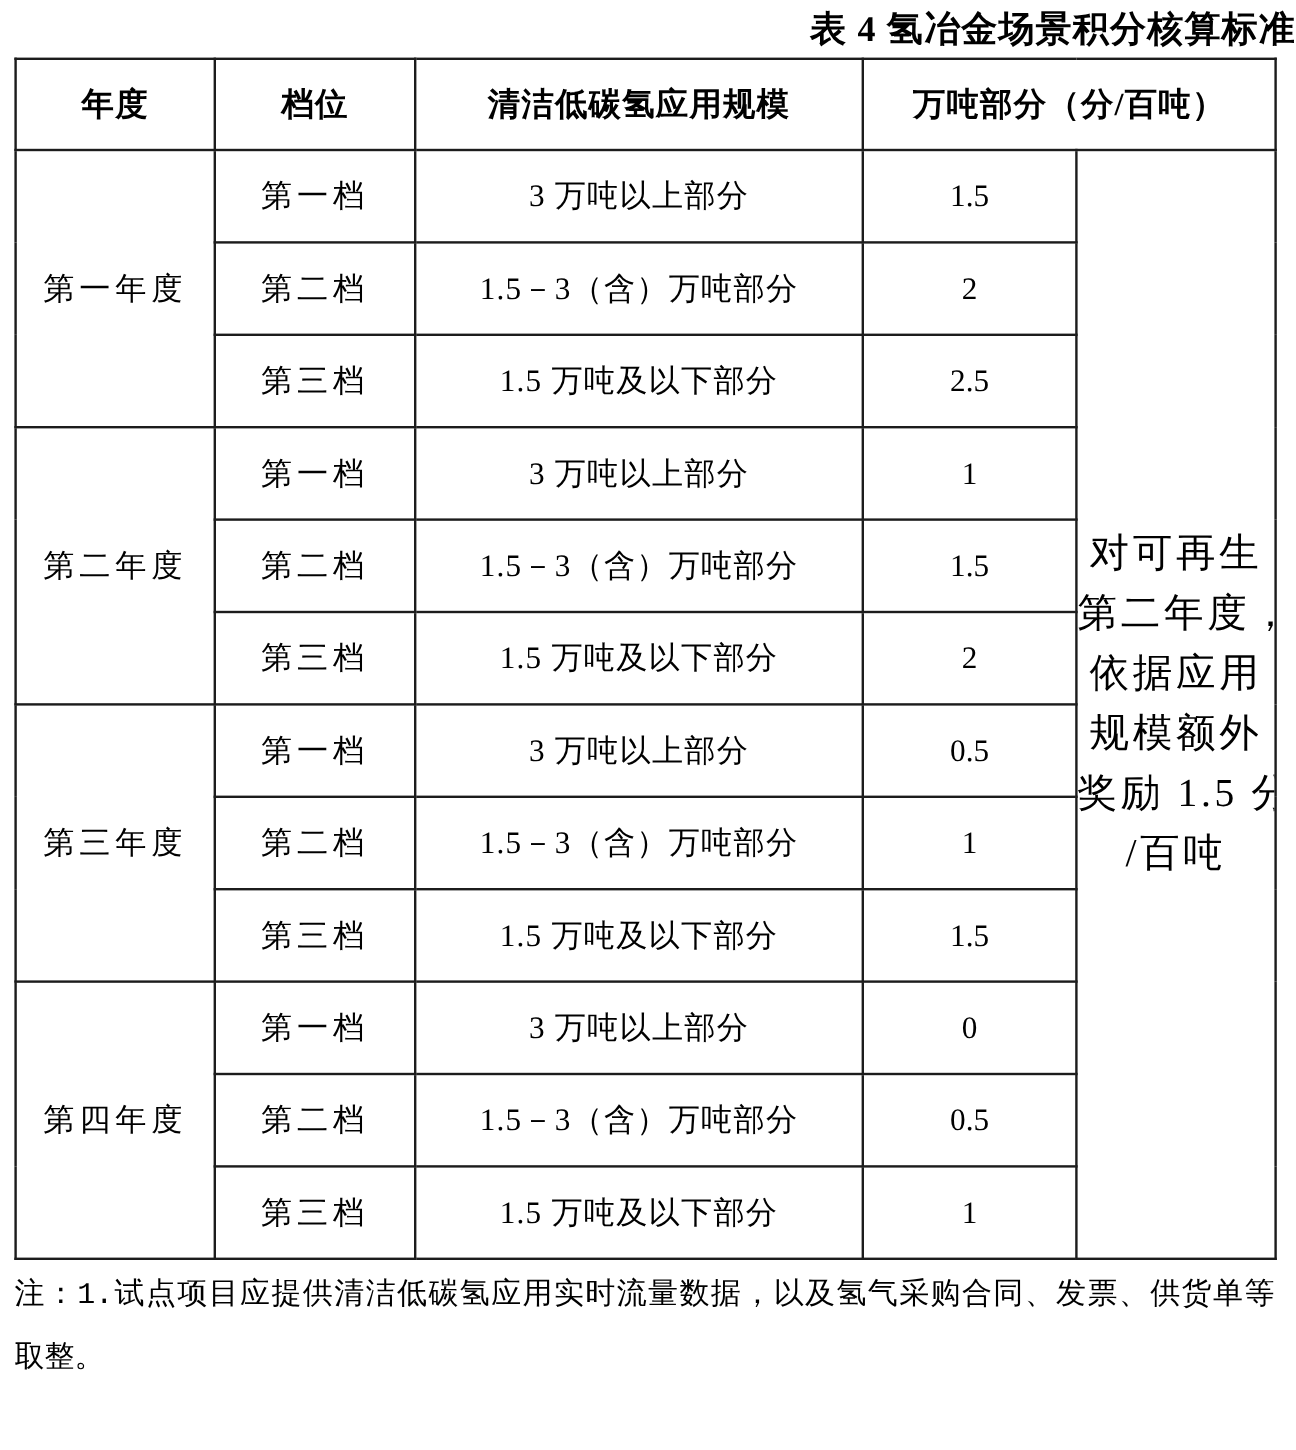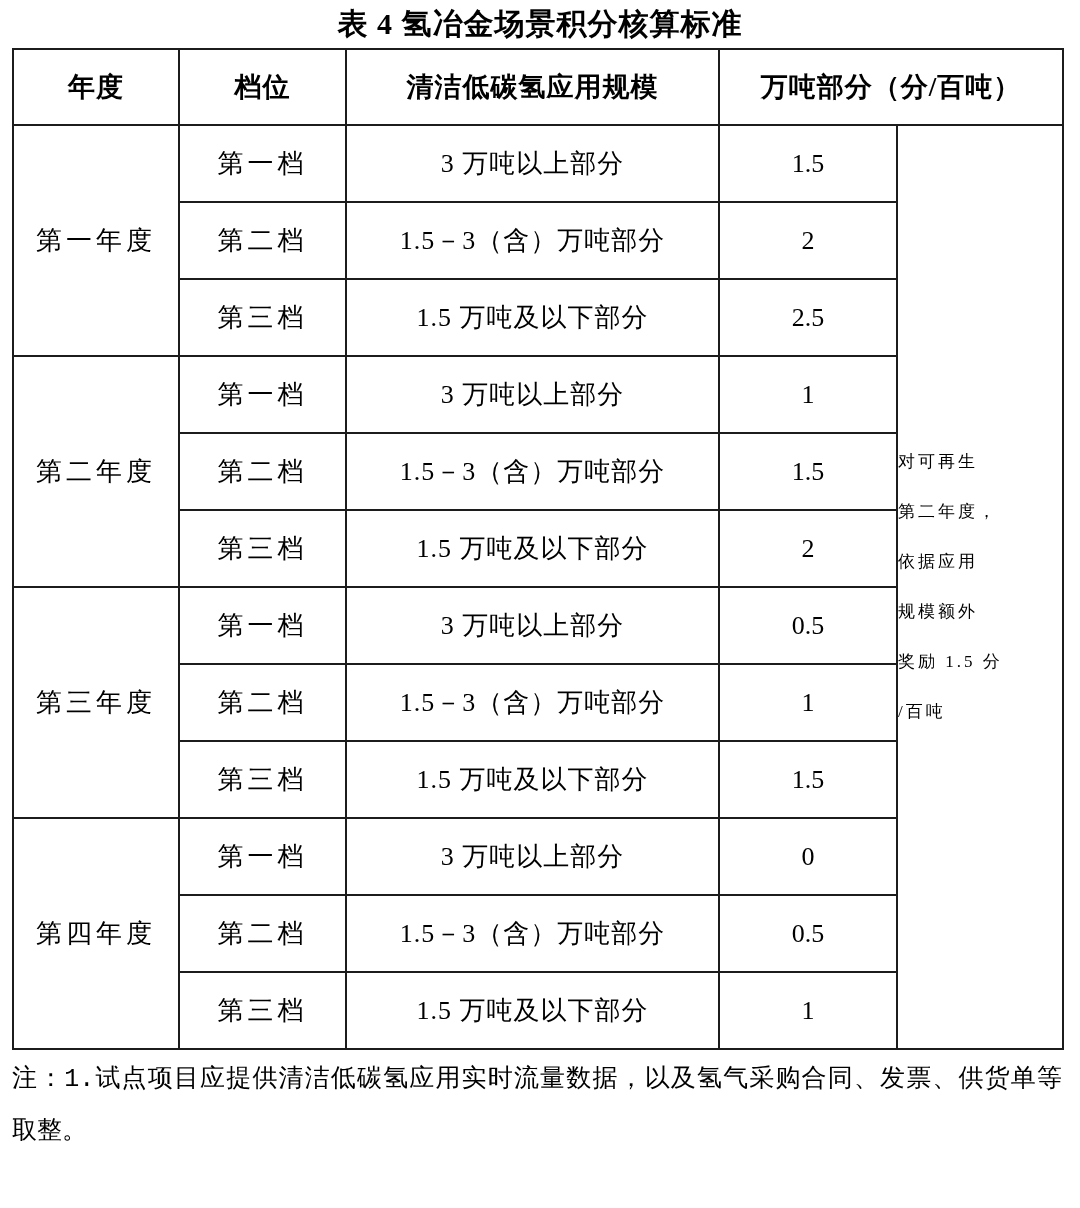--- a/index.html
+++ b/index.html
@@ -11,21 +11,21 @@
     background: #ffffff;
     color: #000000;
     font-family: "Liberation Serif", "DejaVu Serif", serif;
     overflow: hidden;
   }
   .doc-title {
     position: absolute;
     top: 4px;
     left: 0;
     width: 100%;
-    text-align: center;
+    text-align: right;
     font-size: 30px;
     font-weight: bold;
     letter-spacing: 1px;
     white-space: nowrap;
   }
   table.score-table {
     position: absolute;
     left: 12px;
     top: 48px;
     width: 1050px;
@@ -49,23 +49,23 @@
     font-size: 27px;
     letter-spacing: 1px;
   }
   .year-cell, .tier-cell { letter-spacing: 4px; }
   .scale-cell { letter-spacing: 1px; }
   .points-cell { font-size: 27px; letter-spacing: 0; }
   .remark-cell { white-space: normal; }
   .remark-line {
     line-height: 50px;
     height: 50px;
-    font-size: 17px;
+    font-size: 33px;
     letter-spacing: 3px;
-    text-align: left;
+    text-align: center;
     white-space: nowrap;
     overflow: hidden;
   }
   .note {
     position: absolute;
     left: 12px;
     top: 1054px;
     width: 1050px;
     font-size: 25px;
   }

